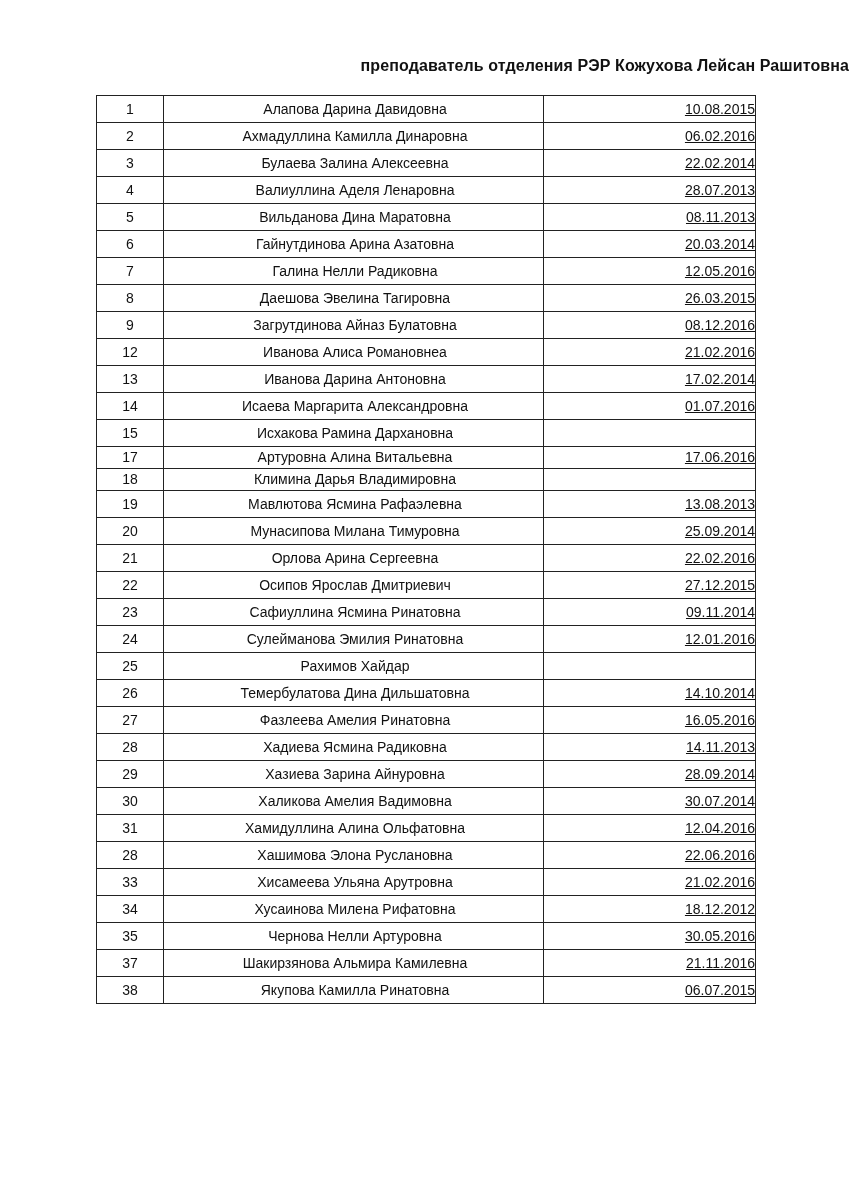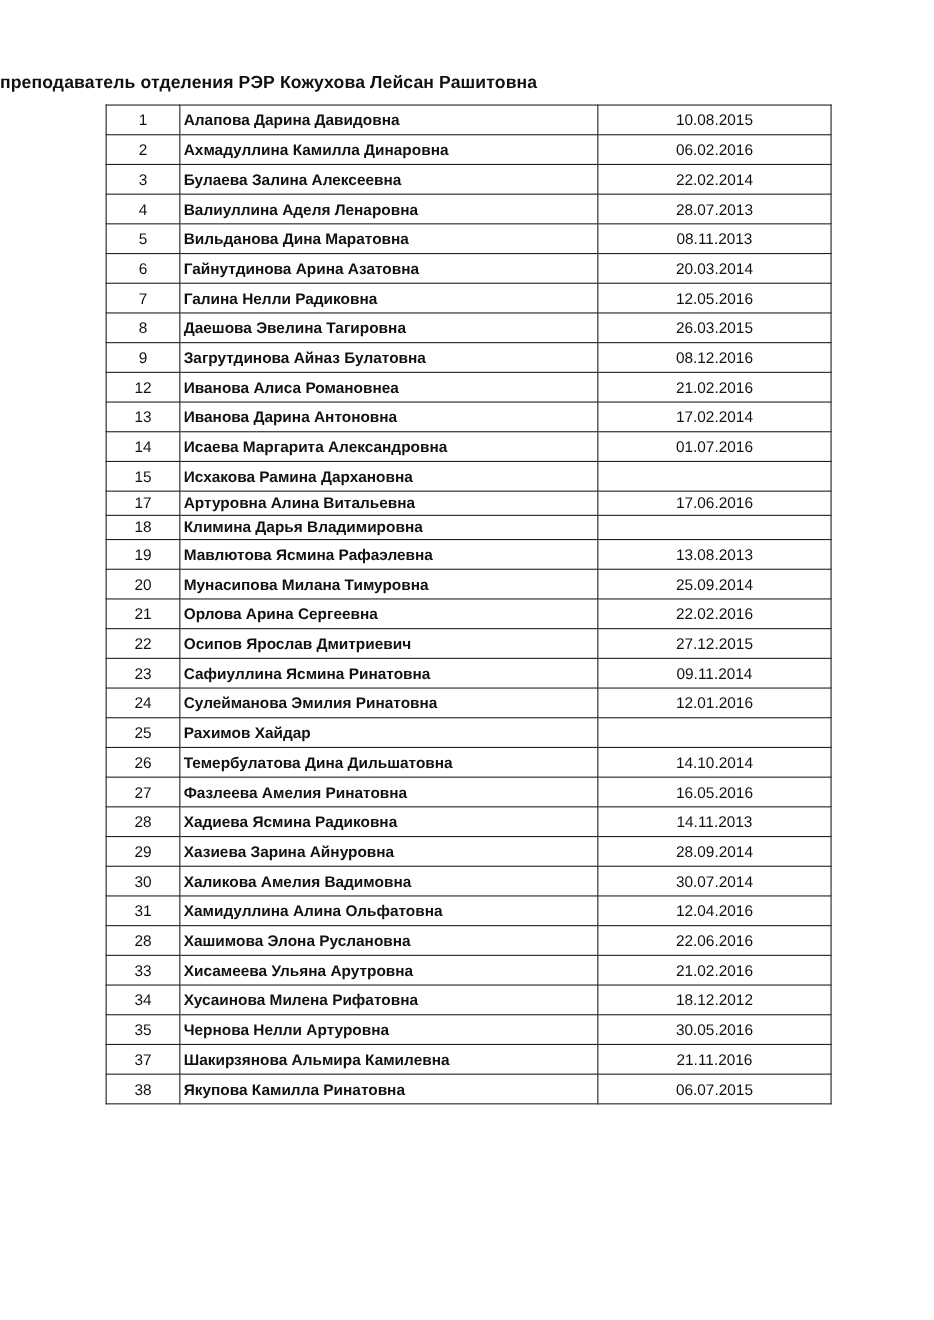--- a/index.html
+++ b/index.html
@@ -1,27 +1,27 @@
 <!DOCTYPE html>
 <html><head>
 <meta charset="utf-8">
 <style>
   html, body { margin: 0; padding: 0; background: #ffffff; }
   body { width: 849px; height: 1200px; position: relative; overflow: hidden;
          font-family: "Liberation Sans", "DejaVu Sans", sans-serif; color: #111; }
-  .title { position: absolute; left: 0; width: 849px; top: 67px; text-align: left;
+  .title { position: absolute; left: 0; width: 849px; top: 57px; text-align: right;
            font-weight: bold; font-size: 16px; letter-spacing: 0.1px; }
   table.roster { position: absolute; left: 96px; top: 95px; width: 655px;
                  border-collapse: collapse; table-layout: fixed; font-size: 14px; }
   table.roster td { border: 1.5px solid #222; padding: 0; height: 26px; line-height: 26px;
                     white-space: nowrap; overflow: hidden; }
   table.roster tr.short td { height: 21px; line-height: 21px; margin-top: 24px; }
   td.num { width: 66px; text-align: center; }
-  td.name { width: 376px; padding-left: 3px !important; text-align: left; font-weight: bold; }
-  td.date { width: 211px; text-align: center; }
+  td.name { width: 376px; padding-left: 3px !important; text-align: center; }
+  td.date { width: 211px; text-align: right; text-decoration: underline; }
 </style>
 </head>
 <body>
 
 <div class="title">преподаватель отделения РЭР Кожухова Лейсан Рашитовна</div>
 
 <table class="roster">
   <tbody id="roster-body">
       <tr>
         <td class="num">1</td>

